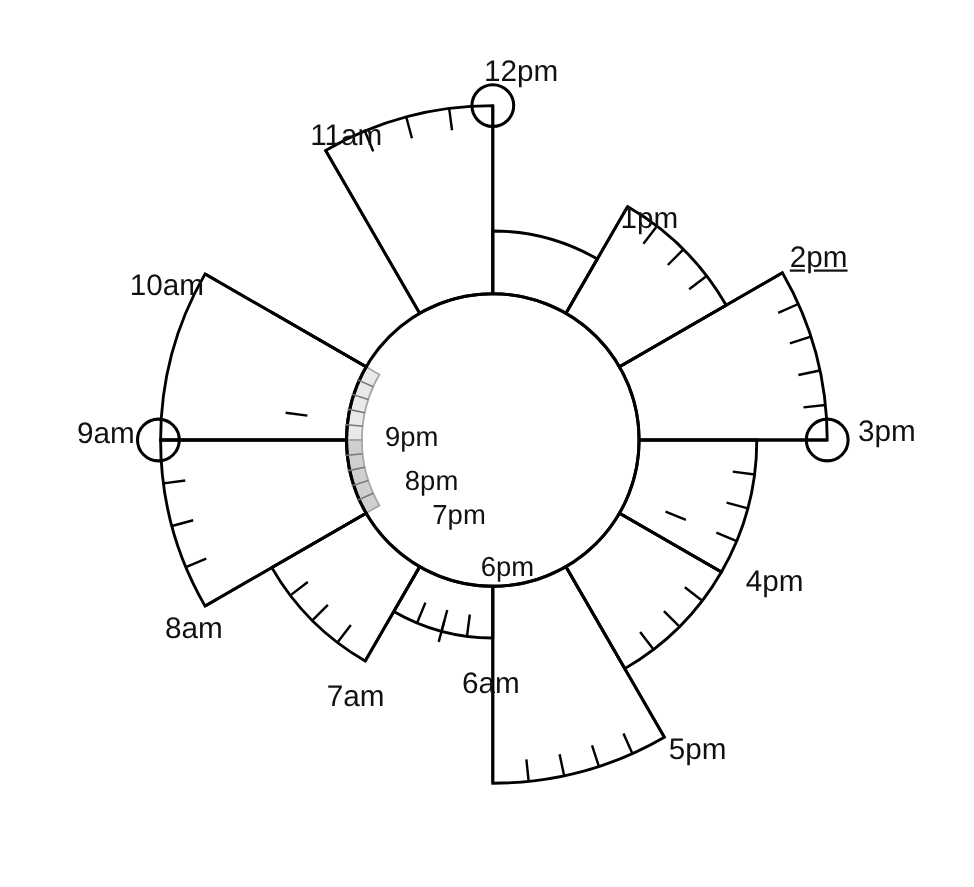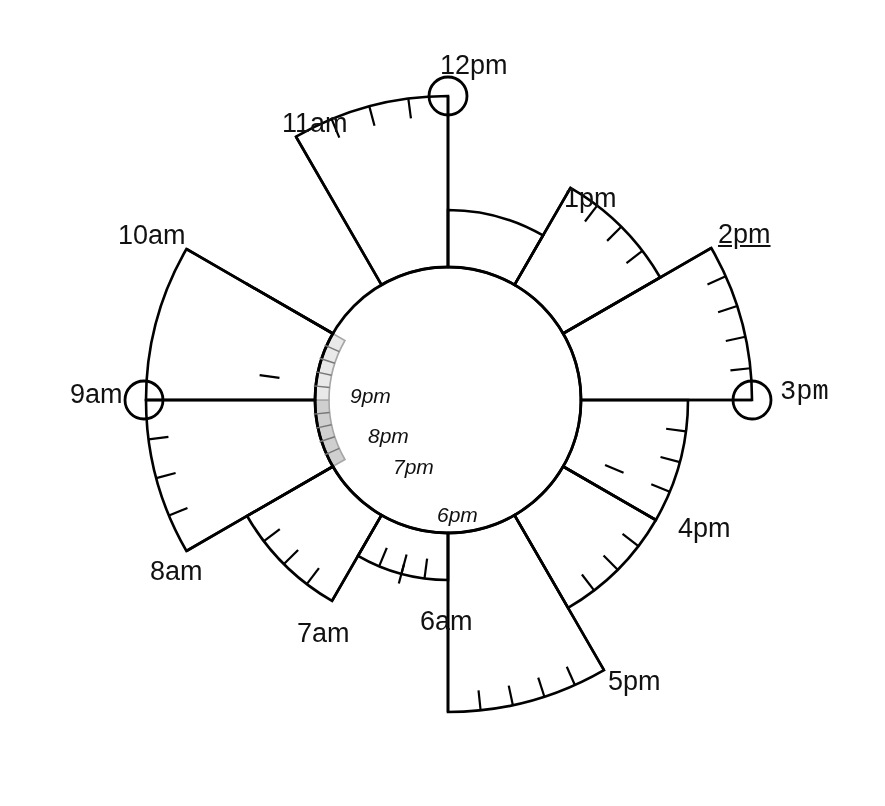--- a/index.html
+++ b/index.html
@@ -70,22 +70,21 @@
     font-family: "Liberation Sans", sans-serif;
     color: #111111;
     white-space: nowrap;
     line-height: 1;
     user-select: none;
   }
   .hour-label.outer {
     font-size: 27px;
   }
   .hour-label.inner {
-    font-size: 21px;
-    font-style: italic;
+    font-size: 25px;
   }
 </style>
 </head>
 <body>
 
 <div id="chart-root">
 
   <svg id="rose" viewBox="0 0 885 806" xmlns="http://www.w3.org/2000/svg">
     <g id="inward-sectors">
         <path d="M 344.9429769496518 459.5 L 332.8186212966697 466.5 A 133 133 0 0 1 315 400 L 329 400 A 119 119 0 0 0 344.9429769496518 459.5 Z" class="sector-inward-dark"></path>
@@ -166,28 +165,28 @@
         <circle cx="448" cy="96" r="19" class="marker-circle"></circle>
         <circle cx="752" cy="400" r="19" class="marker-circle"></circle>
         <circle cx="144" cy="400.00000000000006" r="19" class="marker-circle"></circle>
       </g>
   </svg>
 
   <div id="outer-labels">
       <div class="hour-label outer" style="left: 440px; top: 52px;">12pm</div>
       <div class="hour-label outer" style="left: 564px; top: 144px; margin-top: 41px;">1pm</div>
       <div class="hour-label outer" style="left: 718px; top: 221px; text-decoration: underline;">2pm</div>
-      <div class="hour-label outer" style="left: 780px; top: 379px; font-family: Liberation Mono, monospace;">3pm</div>
+      <div class="hour-label outer" style="left: 780px; top: 379px;">3pm</div>
       <div class="hour-label outer" style="left: 678px; top: 515px;">4pm</div>
       <div class="hour-label outer" style="left: 608px; top: 668px;">5pm</div>
       <div class="hour-label outer" style="left: 404px; top: 608px; margin-left: 16px;">6am</div>
       <div class="hour-label outer" style="left: 297px; top: 620px;">7am</div>
       <div class="hour-label outer" style="left: 150px; top: 558px;">8am</div>
       <div class="hour-label outer" style="left: 70px; top: 381px;">9am</div>
-      <div class="hour-label outer" style="left: 118px; top: 222px;">10am</div>
+      <div class="hour-label outer" style="left: 118px; top: 246px;">10am</div>
       <div class="hour-label outer" style="left: 241px; top: 110px; margin-left: 41px;">11am</div>
     </div>
   <div id="inner-labels">
       <div class="hour-label inner" style="left: 350px; top: 385px;">9pm</div>
       <div class="hour-label inner" style="left: 368px; top: 425px;">8pm</div>
       <div class="hour-label inner" style="left: 393px; top: 456px;">7pm</div>
       <div class="hour-label inner" style="left: 437px; top: 504px;">6pm</div>
     </div>
 
 </div>

